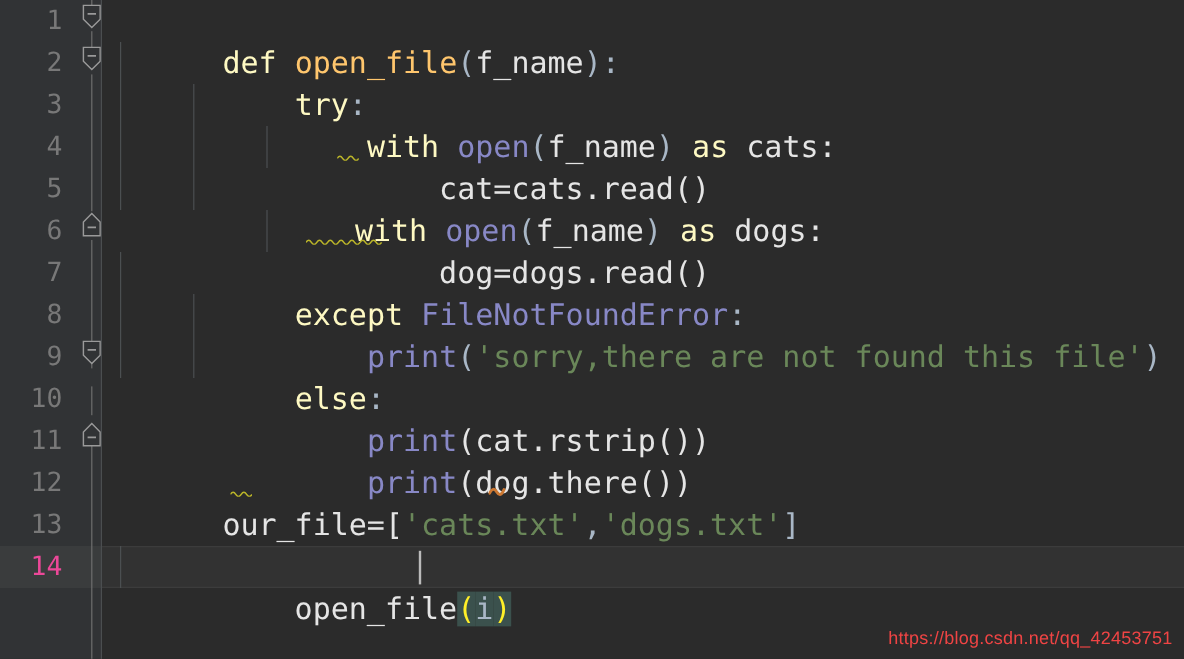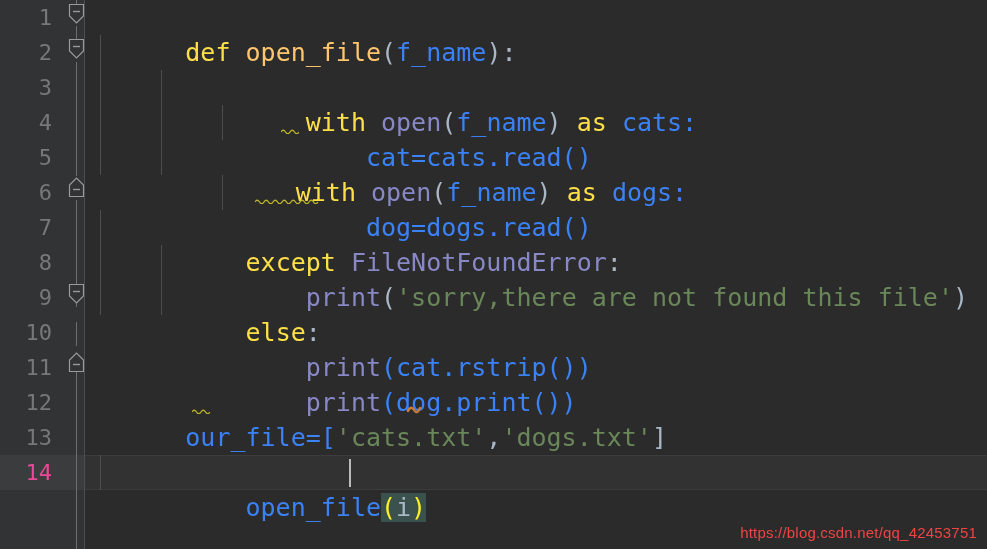--- a/index.html
+++ b/index.html
@@ -114,25 +114,25 @@
     color: #a9b7c6;
   }
 
   .indent-guide {
     position: absolute;
     width: 1px;
     background: #4b4f51;
   }
 
   
-  .kw   { color: #fde047; }          
+  .kw   { color: #fef9c3; }          
   .fn   { color: #ffc66d; }          
   .bi   { color: #8888c6; }          
   .str  { color: #6a8759; }          
-  .id   { color: #3b82f6; }          
+  .id   { color: #e5e5e5; }          
   .punc { color: #a9b7c6; }
 
   
   .brace-hl {
     background: #3b514d;
     color: #ffef28;
   }
   .brace-inner {
     background: #3b514d;
     color: #a9b7c6;
@@ -238,20 +238,23 @@
     <div class="indent-guide" style="left:15px;  top:455px; height:35px;"></div>
     <div class="indent-guide" style="left:76px;  top:70px;  height:105px;"></div>
     <div class="indent-guide" style="left:76px;  top:245px; height:70px;"></div>
     <div class="indent-guide" style="left:137px; top:105px; height:35px;"></div>
     <div class="indent-guide" style="left:137px; top:175px; height:35px;"></div>
 
     <div class="code-line" style="top:0px; left:10px;">
       <span class="kw">def</span><span class="id"> </span><span class="fn">open_file</span><span class="punc">(</span><span class="id">f_name</span><span class="punc">)</span><span class="punc">:</span>
     </div>
 
+    <div class="code-line" style="top:35px; left:10px;">
+      <span class="id">    </span><span class="kw">try</span><span class="punc">:</span>
+    </div>
 
     <div class="code-line" style="top:70px; left:10px;">
       <span class="id">        </span><span class="kw">with</span><span class="id"> </span><span class="bi">open</span><span class="punc">(</span><span class="id">f_name</span><span class="punc">)</span><span class="id"> </span><span class="kw">as</span><span class="id"> cats:</span>
     </div>
 
     <div class="code-line" style="top:105px; left:10px;">
       <span class="id">            cat=cats.read()</span>
     </div>
     <div class="squiggle" style="left:196px; top:128px; width:18px;">
       <svg width="18" height="6" viewBox="0 0 18 6">
@@ -282,21 +285,21 @@
 
     <div class="code-line" style="top:280px; left:10px;">
       <span class="id">    </span><span class="kw">else</span><span class="punc">:</span>
     </div>
 
     <div class="code-line" style="top:315px; left:10px;">
       <span class="id">        </span><span class="bi">print</span><span class="id">(cat.rstrip())</span>
     </div>
 
     <div class="code-line" style="top:350px; left:10px;">
-      <span class="id">        </span><span class="bi">print</span><span class="id">(dog.print())</span>
+      <span class="id">        </span><span class="bi">print</span><span class="id">(dog.there())</span>
     </div>
 
     <div class="code-line" style="top:385px; left:10px;">
       <span class="id">our_file=[</span><span class="str">'cats.txt'</span><span class="punc">,</span><span class="str">'dogs.txt'</span><span class="punc">]</span>
     </div>
     <div class="squiggle" style="left:107px; top:408px; width:18px;">
       <svg width="18" height="6" viewBox="0 0 18 6">
           <path d="M0 4 Q2.25 0.5 4.5 4 T9 4 T13.5 4 T18 4" fill="none" stroke="#bbb529" stroke-width="1.3"></path>
         </svg>
     </div>

